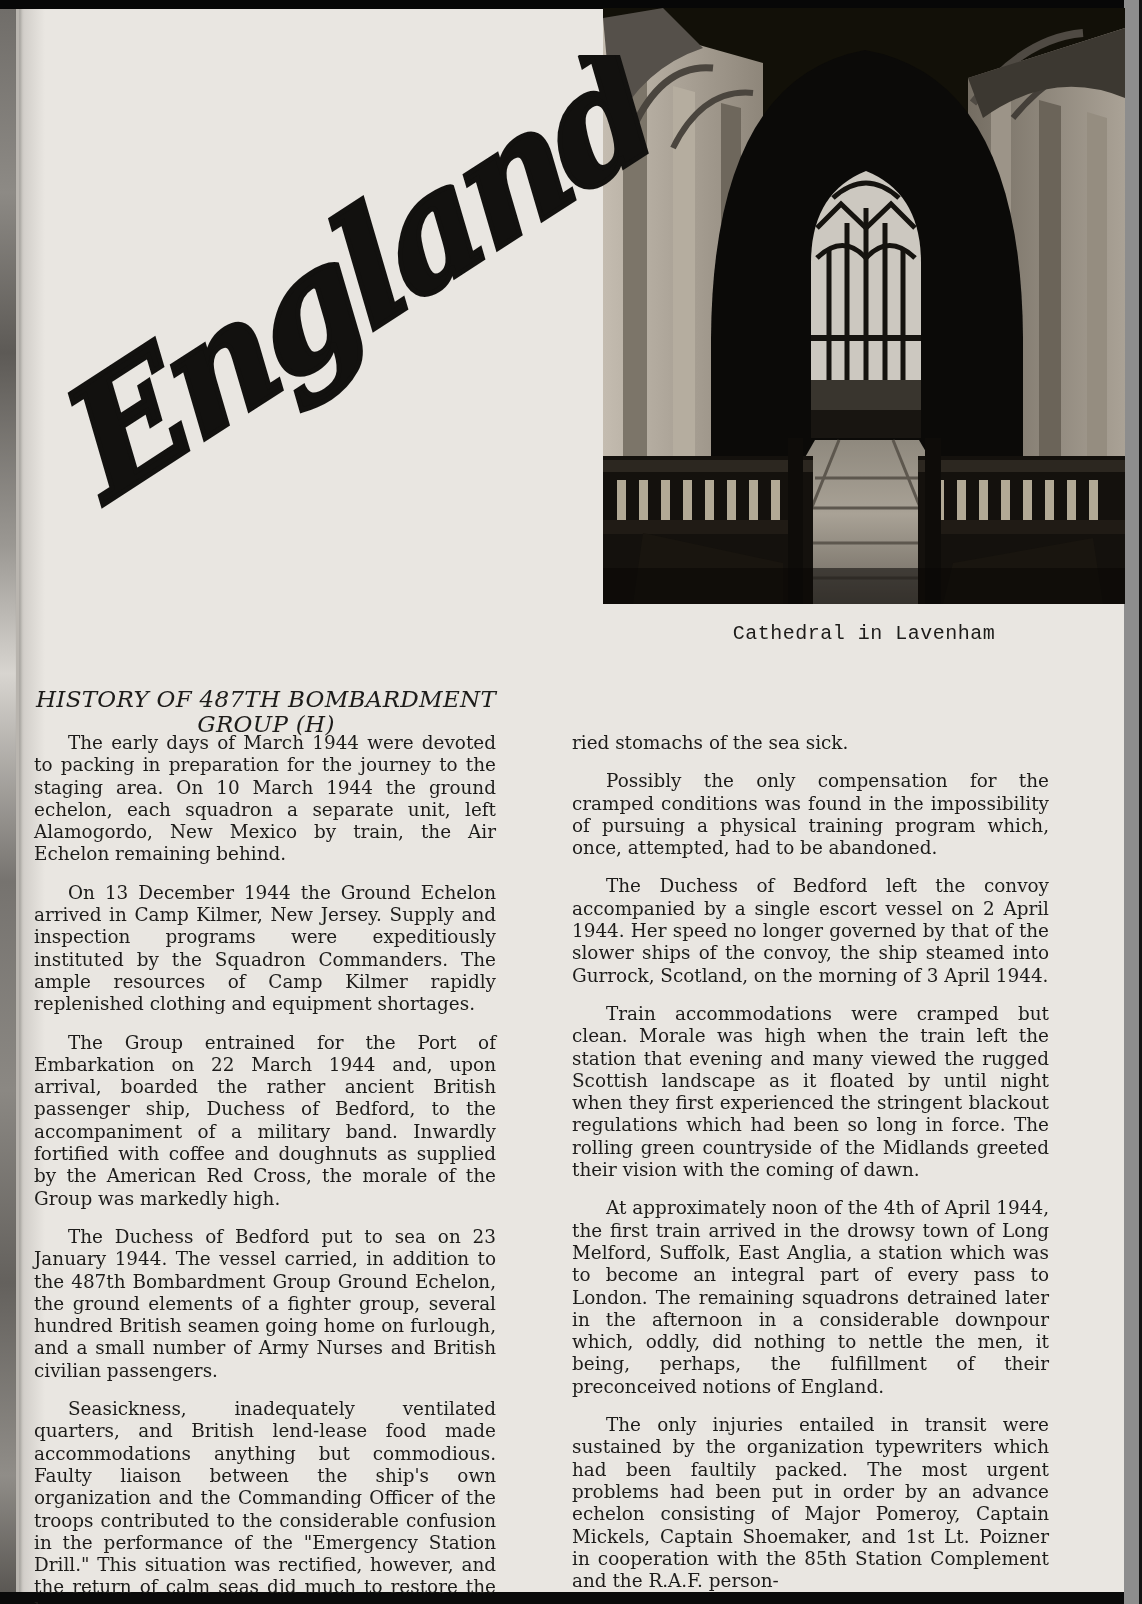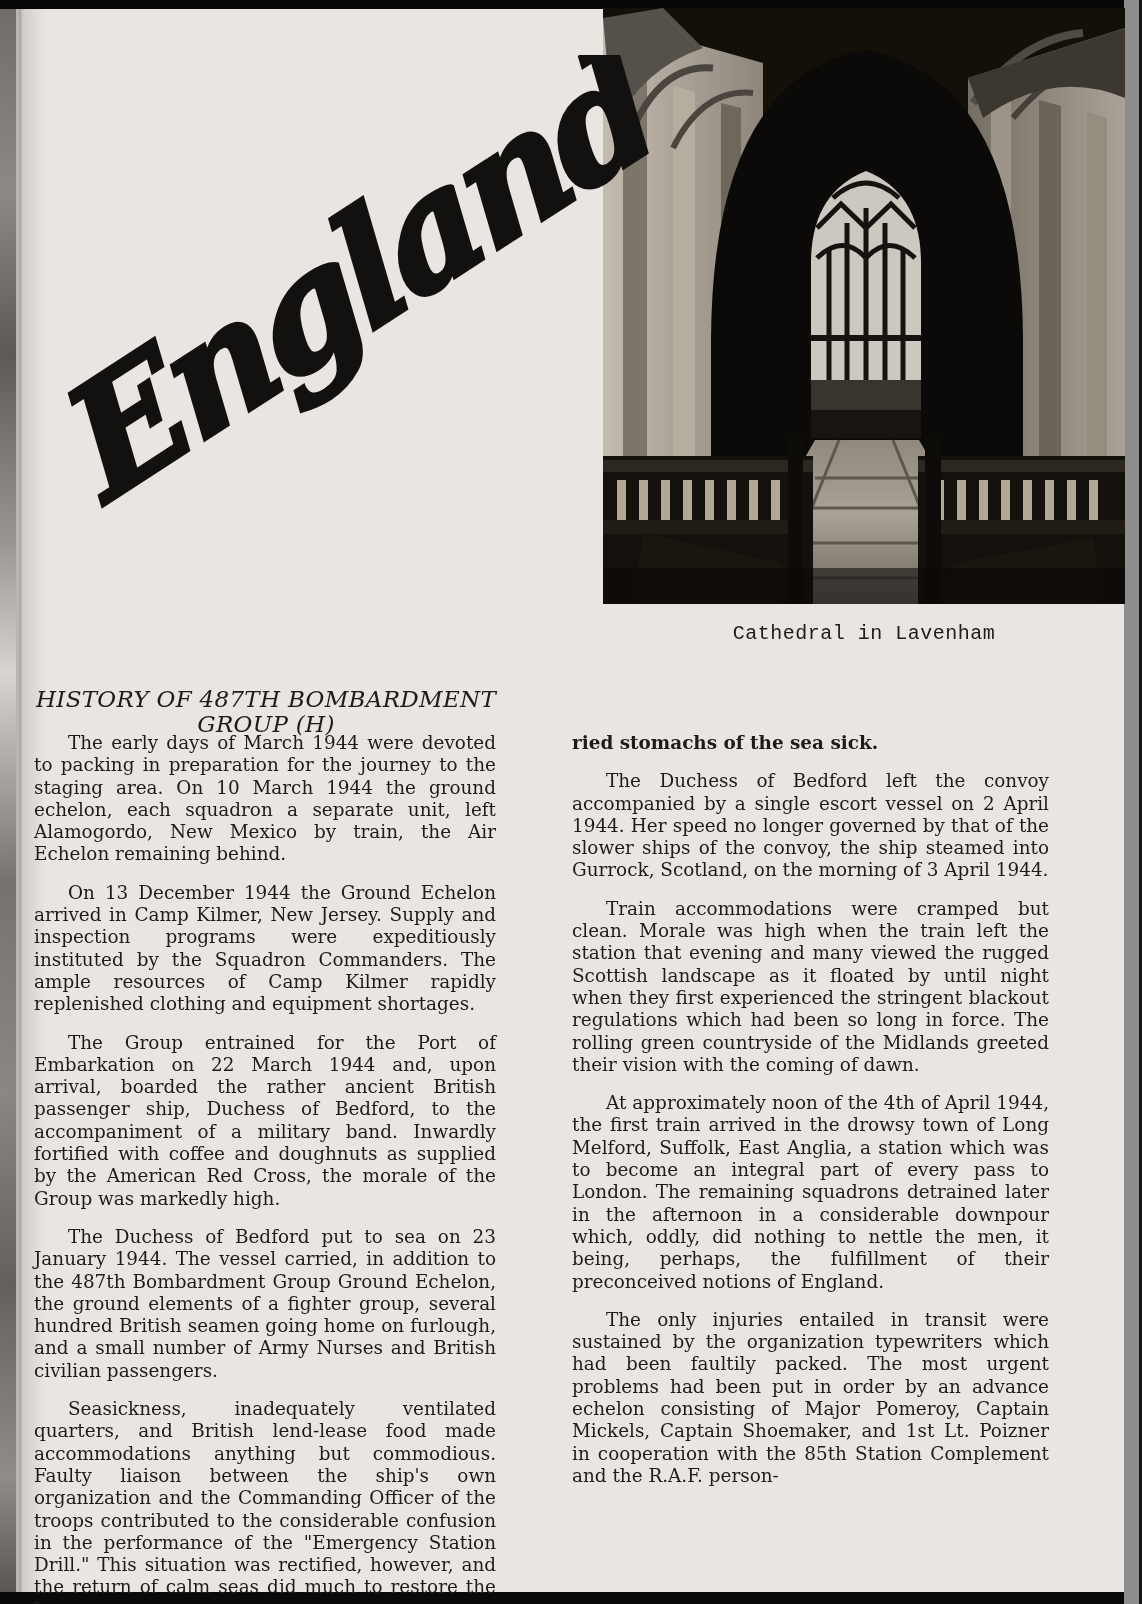--- a/index.html
+++ b/index.html
@@ -35,21 +35,21 @@
   
   .heading{position:absolute;left:16px;top:648px;width:500px;text-align:center;
     font-style:italic;font-size:23px;line-height:25px;letter-spacing:.3px;margin-top:39px;}
 
   
   .col{position:absolute;top:716px;font-size:18.4px;line-height:22.3px;
     text-align:justify;}
   .col-left{left:18px;width:494px;}
   .col-right{left:556px;width:509px;}
   .col p{margin:16px;text-indent:34px;}
-  .col p.noindent{text-indent:0;font-weight:bold;}
+  .col p.noindent{text-indent:0;}
 </style>
 </head>
 <body>
 
 <div class="page">
 
   <div class="binding"></div>
   <div class="binding-line"></div>
   <div class="page-curve"></div>
   <div class="top-bar"></div>
@@ -170,19 +170,20 @@
 
   <div class="col col-left">
       <p>The early days of March 1944 were devoted to packing in preparation for the journey to the staging area. On 10 March 1944 the ground echelon, each squadron a separate unit, left Alamogordo, New Mexico by train, the Air Echelon remaining behind.</p>
       <p>On 13 December 1944 the Ground Echelon arrived in Camp Kilmer, New Jersey. Supply and inspection programs were expeditiously instituted by the Squadron Commanders. The ample resources of Camp Kilmer rapidly replenished clothing and equipment shortages.</p>
       <p>The Group entrained for the Port of Embarkation on 22 March 1944 and, upon arrival, boarded the rather ancient British passenger ship, Duchess of Bedford, to the accompaniment of a military band. Inwardly fortified with coffee and doughnuts as supplied by the American Red Cross, the morale of the Group was markedly high.</p>
       <p>The Duchess of Bedford put to sea on 23 January 1944. The vessel carried, in addition to the 487th Bombardment Group Ground Echelon, the ground elements of a fighter group, several hundred British seamen going home on furlough, and a small number of Army Nurses and British civilian passengers.</p>
       <p>Seasickness, inadequately ventilated quarters, and British lend-lease food made accommodations anything but commodious. Faulty liaison between the ship's own organization and the Commanding Officer of the troops contributed to the considerable confusion in the performance of the "Emergency Station Drill." This situation was rectified, however, and the return of calm seas did much to restore the har-</p>
     </div>
   <div class="col col-right">
       <p class="noindent">ried stomachs of the sea sick.</p>
+      <p>Possibly the only compensation for the cramped conditions was found in the impossibility of pursuing a physical training program which, once, attempted, had to be abandoned.</p>
       <p>The Duchess of Bedford left the convoy accompanied by a single escort vessel on 2 April 1944. Her speed no longer governed by that of the slower ships of the convoy, the ship steamed into Gurrock, Scotland, on the morning of 3 April 1944.</p>
       <p>Train accommodations were cramped but clean. Morale was high when the train left the station that evening and many viewed the rugged Scottish landscape as it floated by until night when they first experienced the stringent blackout regulations which had been so long in force. The rolling green countryside of the Midlands greeted their vision with the coming of dawn.</p>
       <p>At approximately noon of the 4th of April 1944, the first train arrived in the drowsy town of Long Melford, Suffolk, East Anglia, a station which was to become an integral part of every pass to London. The remaining squadrons detrained later in the afternoon in a considerable downpour which, oddly, did nothing to nettle the men, it being, perhaps, the fulfillment of their preconceived notions of England.</p>
       <p>The only injuries entailed in transit were sustained by the organization typewriters which had been faultily packed. The most urgent problems had been put in order by an advance echelon consisting of Major Pomeroy, Captain Mickels, Captain Shoemaker, and 1st Lt. Poizner in cooperation with the 85th Station Complement and the R.A.F. person-</p>
     </div>
 
 </div>
 
 </body></html>

